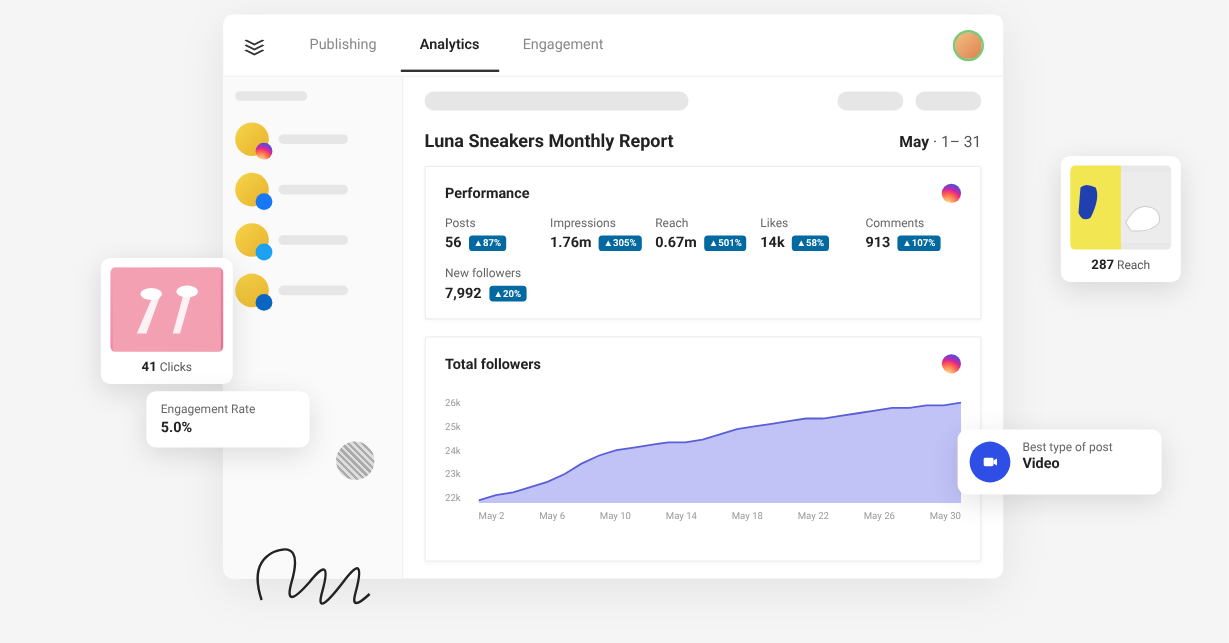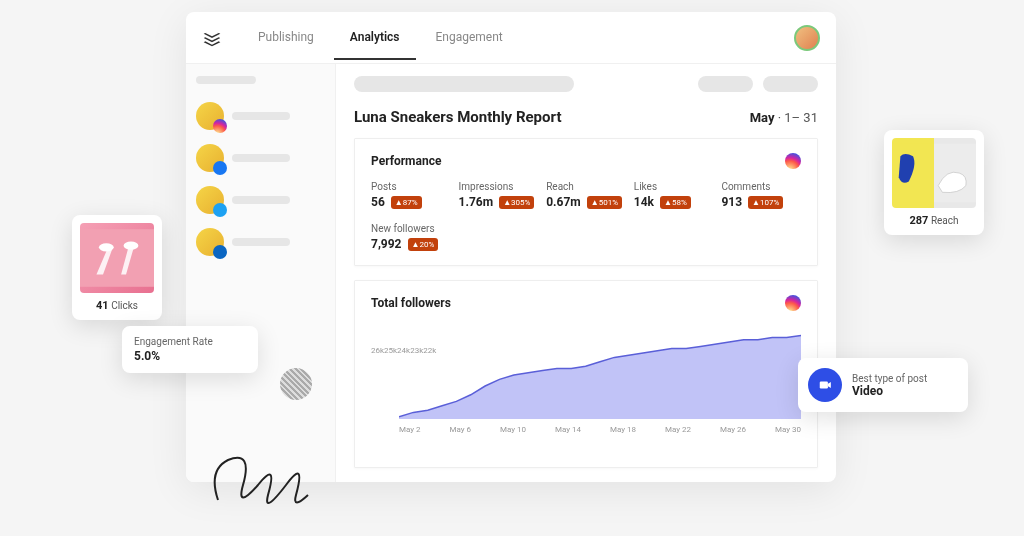--- a/index.html
+++ b/index.html
@@ -34,38 +34,38 @@
 .daterow{font-size:13px;color:#555}
 .daterow b{color:#222;font-weight:700}
 .card{background:#fff;border:1px solid #eee;border-radius:1px;padding:14px 16px;margin-bottom:14px;box-shadow:0 1px 3px rgba(0,0,0,.03)}
 .card-head{display:flex;justify-content:space-between;align-items:center;margin-bottom:12px}
 .card-head h2{font-size:12px;font-weight:700;color:#222}
 .ig-badge{width:16px;height:16px;border-radius:50%;background:radial-gradient(circle at 30% 107%,#fdf497 0%,#fd5949 45%,#d6249f 60%,#285AEB 90%)}
 .metrics{display:grid;grid-template-columns:1fr 1fr 1fr 1fr 1fr;row-gap:14px;column-gap:8px}
 .metric-label{font-size:10px;color:#666;margin-bottom:3px}
 .metric-val{display:flex;align-items:center;gap:6px}
 .metric-val b{font-size:12px;color:#222;font-weight:700}
-.badge{background:#c2410c;color:#fff;font-size:8px;padding:2px 4px;border-radius:3px;font-weight:400}
+.badge{background:#0369a1;color:#fff;font-size:8px;padding:2px 4px;border-radius:3px;font-weight:700}
 .chart{position:relative;height:130px}
-.yaxis{position:absolute;left:0;top:23px;display:flex;flex-direction:row;justify-content:space-between;height:88px;font-size:8px;color:#999}
+.yaxis{position:absolute;left:0;top:8px;display:flex;flex-direction:column;justify-content:space-between;height:88px;font-size:8px;color:#999}
 .plot{position:absolute;left:28px;right:0;top:8px;height:88px}
 .plot svg{width:100%;height:100%}
 .xaxis{position:absolute;left:28px;right:0;top:102px;display:flex;justify-content:space-between;font-size:8px;color:#999}
 .float-card{position:absolute;background:#fff;border-radius:8px;box-shadow:0 6px 24px rgba(0,0,0,.12);padding:8px}
 .thumb{width:100%;border-radius:4px;margin-bottom:6px}
-.float-clicks{left:72px;top:215px;width:90px}
+.float-clicks{left:84px;top:215px;width:110px}
 .float-clicks .thumb{height:70px;background:linear-gradient(135deg,#f5a0b5,#e87090)}
 .float-reach{right:40px;top:130px;width:100px}
 .float-reach .thumb{height:70px;background:linear-gradient(90deg,#f2e652 50%,#e8e8e8 50%)}
 .stat-line{font-size:10px;color:#555;text-align:center}
 .stat-line b{color:#222;font-weight:700;font-size:11px}
 .float-eng{left:122px;top:326px;width:136px;padding:10px 12px}
 .float-eng .l1{font-size:10px;color:#666;margin-bottom:2px}
 .float-eng .l2{font-size:12px;font-weight:700;color:#222}
-.float-best{right:56px;top:358px;width:170px;padding:10px;display:flex;align-items:center;gap:10px}
+.float-best{right:56px;top:358px;width:170px;padding:10px;display:flex;gap:10px}
 .round-icon{width:34px;height:34px;border-radius:50%;background:#2e4ee6;display:flex;align-items:center;justify-content:center;flex-shrink:0}
 .round-icon svg{width:14px;height:14px;fill:#fff}
 .float-best .t1{font-size:10px;color:#666}
 .float-best .t2{font-size:12px;font-weight:700;color:#222}
 .squiggle{position:absolute;left:208px;top:430px;width:110px;height:90px}
 .ball{position:absolute;left:280px;top:368px;width:32px;height:32px;border-radius:50%;background:repeating-linear-gradient(45deg,#aaa,#aaa 2px,#ddd 2px,#ddd 4px);z-index:5}
 .shoe{position:relative;width:100%;height:100%}
 </style>
 </head>
 <body>

